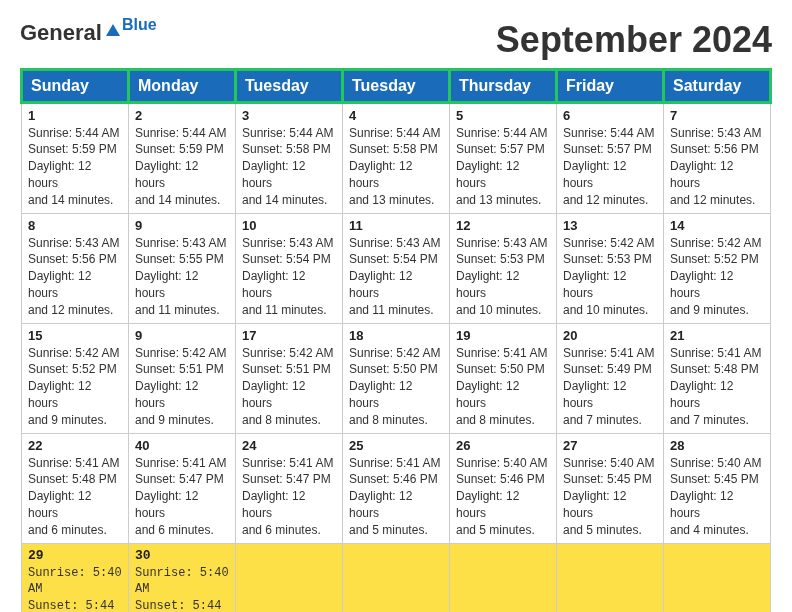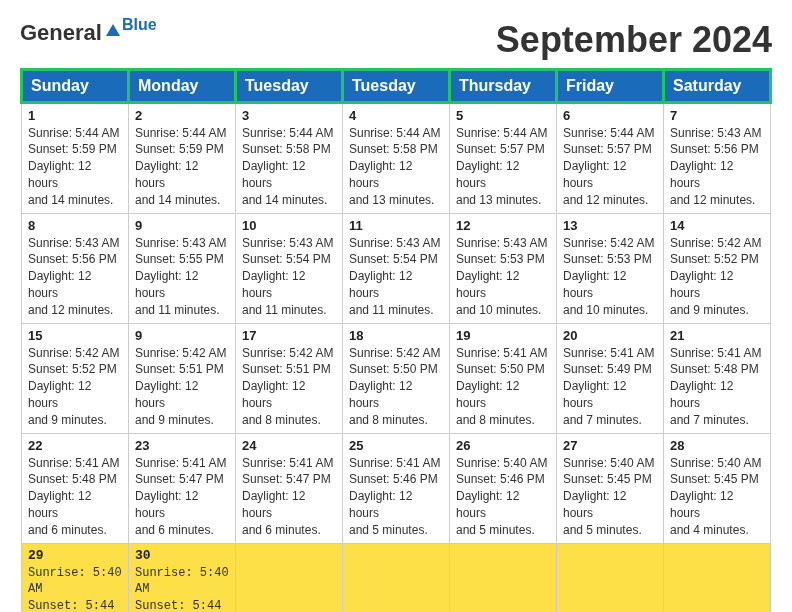--- a/index.html
+++ b/index.html
@@ -201,21 +201,21 @@
           <span class="day-num">21</span>
           <div class="day-info">Sunrise: 5:41 AM<br>Sunset: 5:48 PM<br>Daylight: 12 hours<br>and 7 minutes.</div>
         </td>
       </tr>
       <tr>
         <td>
           <span class="day-num">22</span>
           <div class="day-info">Sunrise: 5:41 AM<br>Sunset: 5:48 PM<br>Daylight: 12 hours<br>and 6 minutes.</div>
         </td>
         <td>
-          <span class="day-num">23</span>
+          <span class="day-num">40</span>
           <div class="day-info">Sunrise: 5:41 AM<br>Sunset: 5:47 PM<br>Daylight: 12 hours<br>and 6 minutes.</div>
         </td>
         <td>
           <span class="day-num">24</span>
           <div class="day-info">Sunrise: 5:41 AM<br>Sunset: 5:47 PM<br>Daylight: 12 hours<br>and 6 minutes.</div>
         </td>
         <td>
           <span class="day-num">25</span>
           <div class="day-info">Sunrise: 5:41 AM<br>Sunset: 5:46 PM<br>Daylight: 12 hours<br>and 5 minutes.</div>
         </td>

